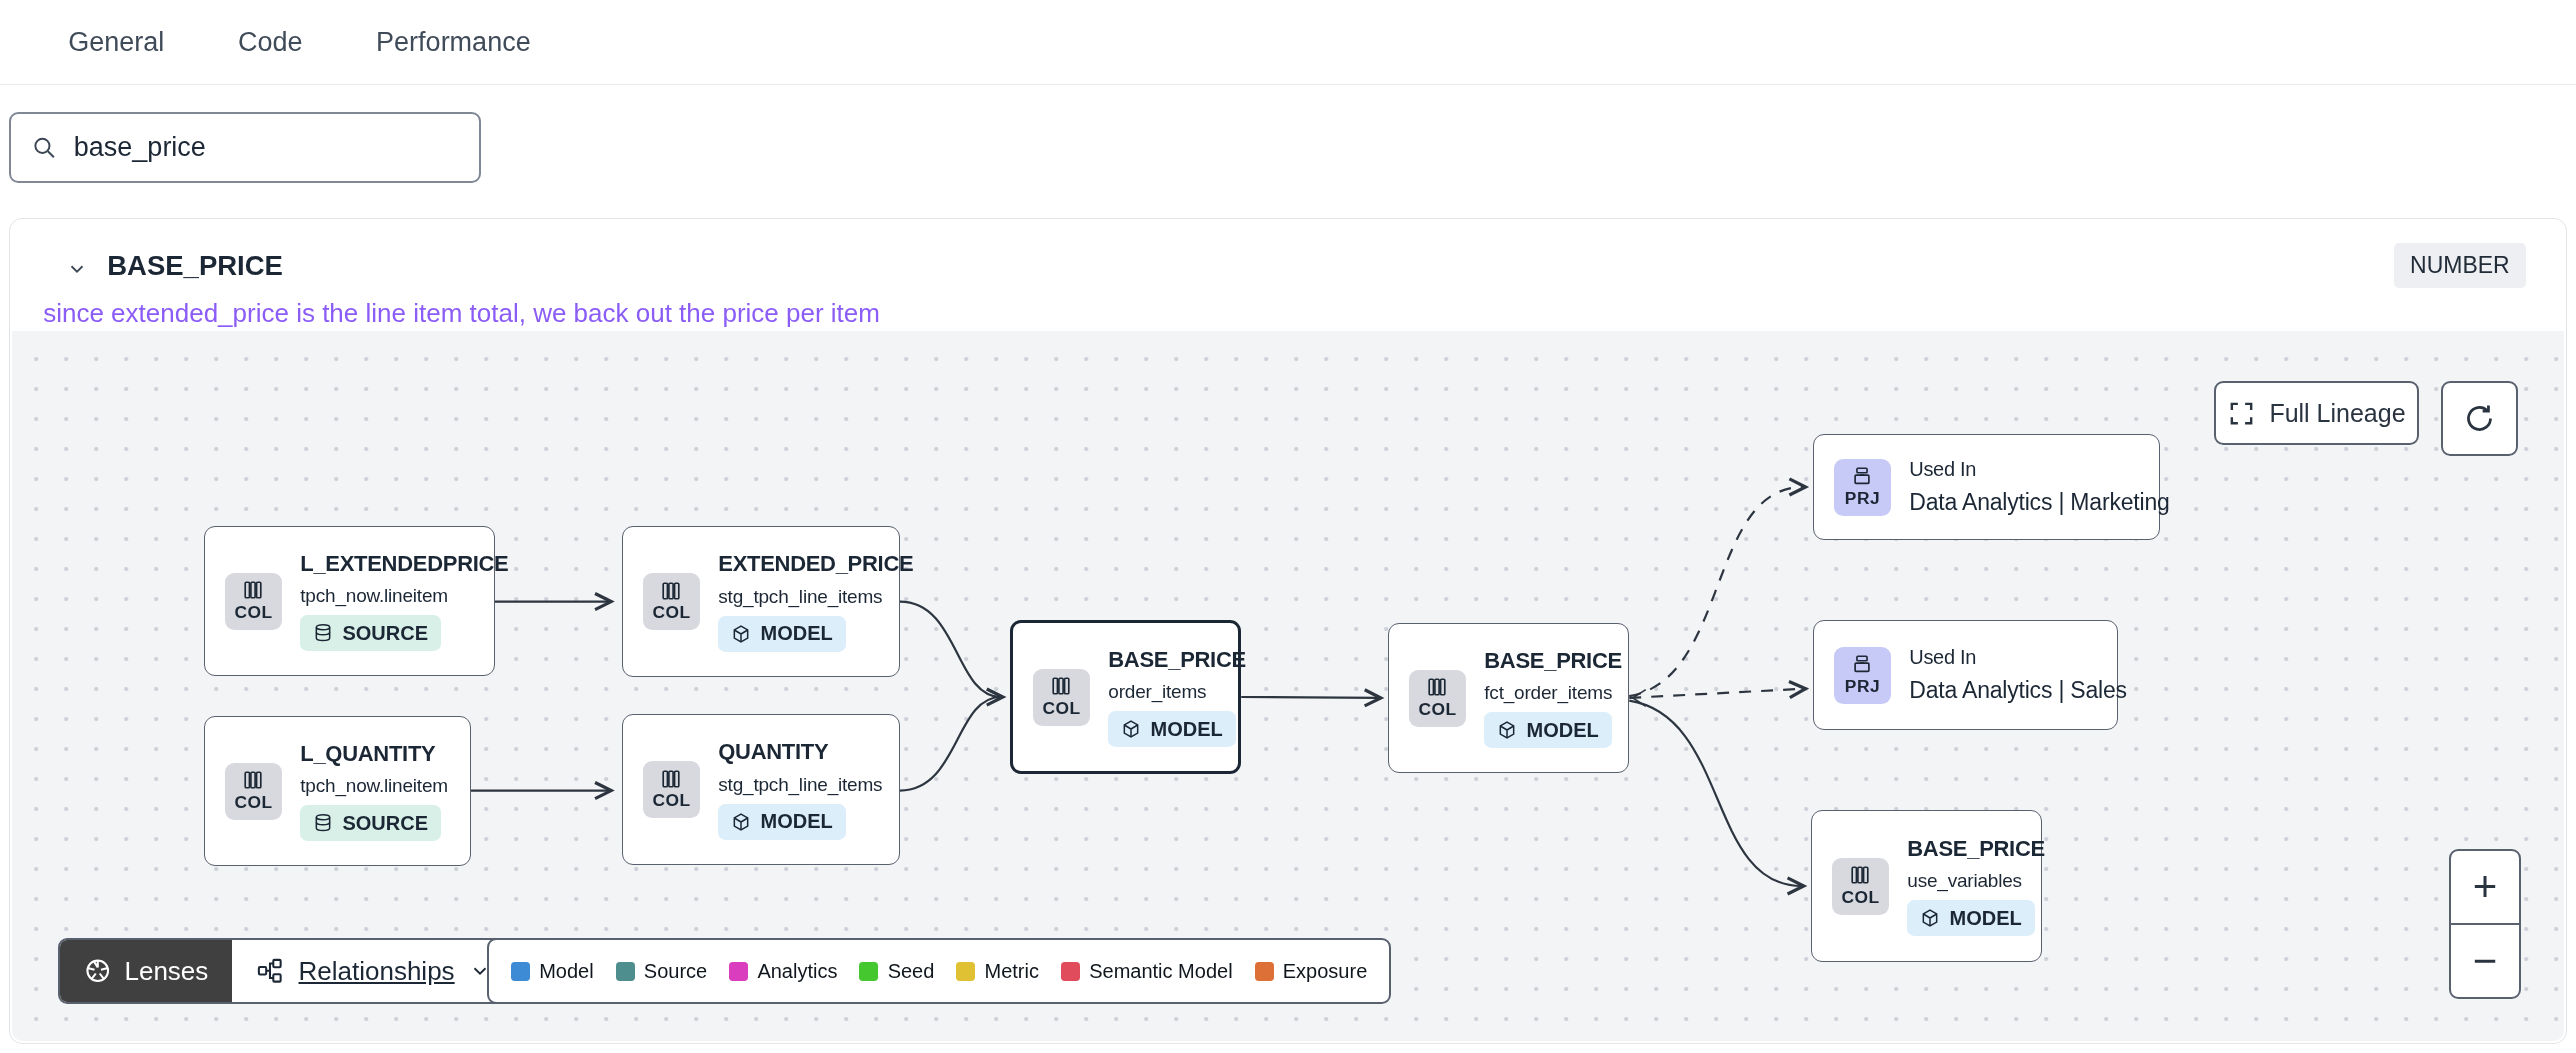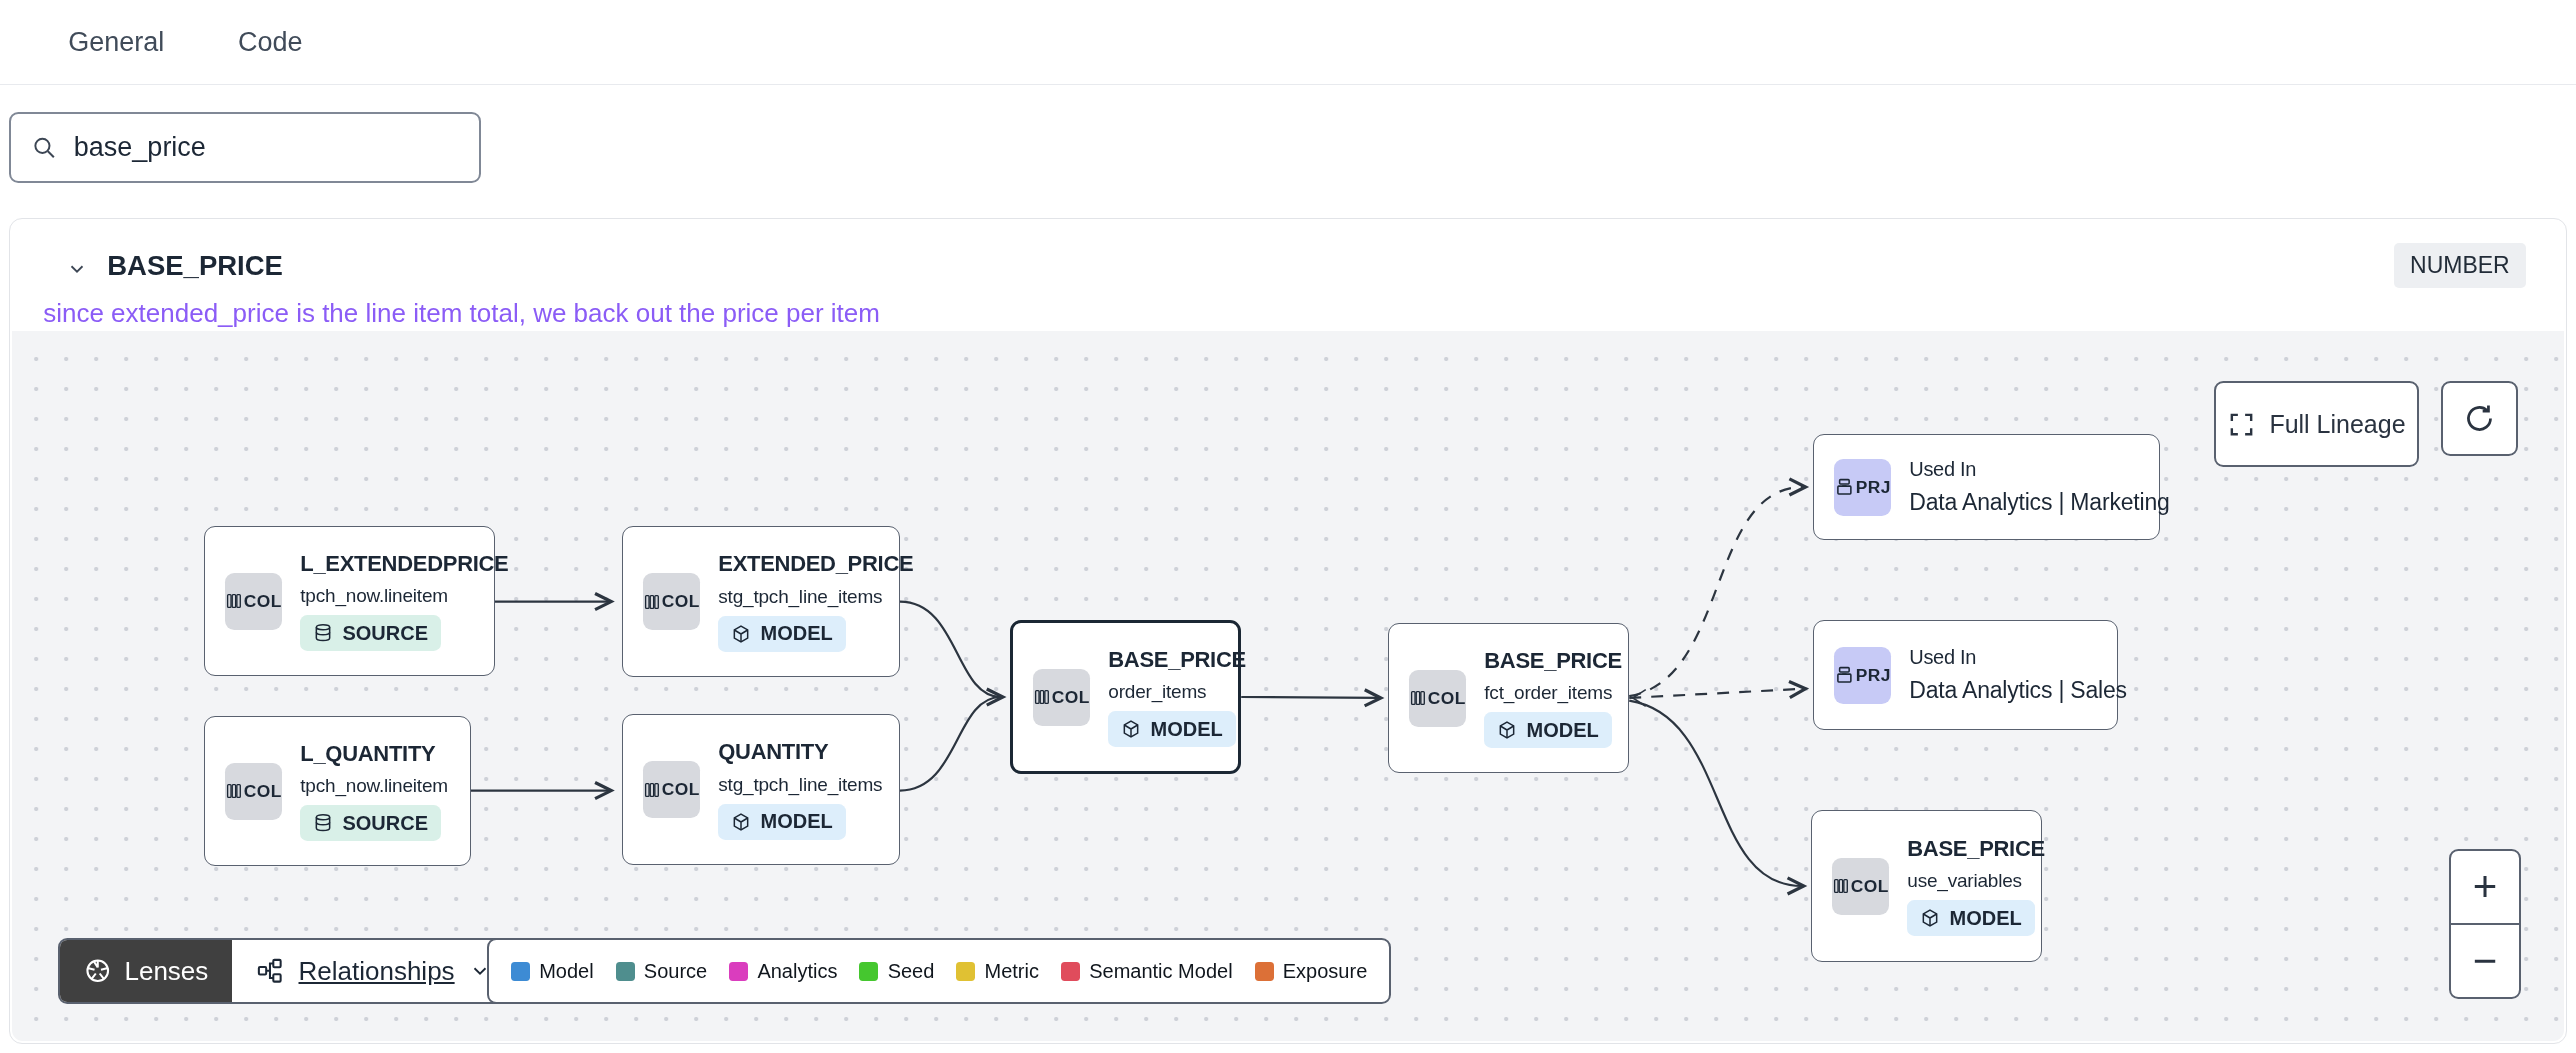--- a/index.html
+++ b/index.html
@@ -38,39 +38,39 @@
   .canvas { position:absolute; left:1.8px; top:112px; width:2552px; height:710px;
     background-color:#f3f4f6; border-radius:0 0 11px 11px; overflow:hidden;
     background-image:radial-gradient(circle, #ced1d8 1.8px, transparent 2.4px);
     background-size:30px 30px; background-position:9.2px 13px; }
   .edges { position:absolute; left:0; top:0; pointer-events:none; }
 
   
   .node { position:absolute; background:#fff; border:1.8px solid #59616f; border-radius:11px;
     display:flex; align-items:center; padding-left:20px; cursor:pointer; }
   .node.selected { border:3.7px solid #1b2734; }
-  .chip { width:57px; height:57px; border-radius:9.2px; display:flex; 
+  .chip { width:57px; height:57px; border-radius:9.2px; display:flex; flex-direction:column;
     align-items:center; justify-content:center; flex:none; gap:0.9px; }
   .chip-col { background:#d7d9de; }
   .chip-prj { background:#c7caf6; }
   .chip span { font-size:17.4px; font-weight:700; color:#1c2735; letter-spacing:0.5px; }
   .node-text { margin-left:18.3px; display:flex; flex-direction:column; align-items:flex-start; gap:8.3px; }
   .node-title { font-size:22px; font-weight:700; letter-spacing:-0.3px; white-space:nowrap; }
   .node-sub { font-size:19px; letter-spacing:-0.2px; white-space:nowrap; }
   .type-badge { display:inline-flex; align-items:center; gap:9.2px; border-radius:7.3px;
     padding:6.4px 13px; font-size:20px; font-weight:700; color:#1c2735; }
   .badge-model { background:#ddeefb; }
   .badge-source { background:#d9f0e8; }
   .node-usedin .node-title { font-size:20px; font-weight:400; }
   .node-usedin .node-sub { font-size:23px; font-weight:400; }
 
   
   .btn { background:#fff; border:2.3px solid #59616f; border-radius:9.2px; display:flex;
     align-items:center; justify-content:center; cursor:pointer; color:#2a3340; }
-  .full-lineage { position:absolute; left:2202px; top:50px; width:205px; height:86px; gap:13px; font-size:25px; }
+  .full-lineage { position:absolute; left:2202px; top:50px; width:205px; height:64px; gap:13px; font-size:25px; }
   .refresh { position:absolute; left:2429px; top:50px; width:77px; height:75px; }
   .zoomctl { position:absolute; left:2437px; top:518px; width:72px; height:150px; background:#fff;
     border:2.3px solid #59616f; border-radius:9.2px; display:flex; flex-direction:column; overflow:hidden; }
   .zoomctl .zbtn { flex:1; display:flex; align-items:center; justify-content:center;
     font-size:42px; font-weight:300; cursor:pointer; color:#2a3340; }
   .zoomctl .zbtn:first-child { border-bottom:2.3px solid #59616f; }
 
   
   .lens-group { position:absolute; left:46px; top:607px; height:66px; display:inline-flex;
     border:2.3px solid #59616f; border-radius:9.2px; overflow:hidden; background:#fff; }
@@ -88,20 +88,23 @@
 <body>
 
 <div class="page">
 
   <div class="tabbar">
     <div class="tab">
         <span>General</span>
       </div>
     <div class="tab">
         <span>Code</span>
+      </div>
+    <div class="tab">
+        <span>Performance</span>
       </div>
   </div>
 
   <div class="search">
     <svg class="ic" width="29" height="29" viewBox="0 0 24 24" fill="none" stroke="#3c4654" stroke-width="1.8">
         <circle cx="10.5" cy="10.5" r="6.5"></circle>
         <path d="M15.5 15.5 L21 21"></path>
       </svg>
     <input type="text" value="base_price" style="">
   </div>

